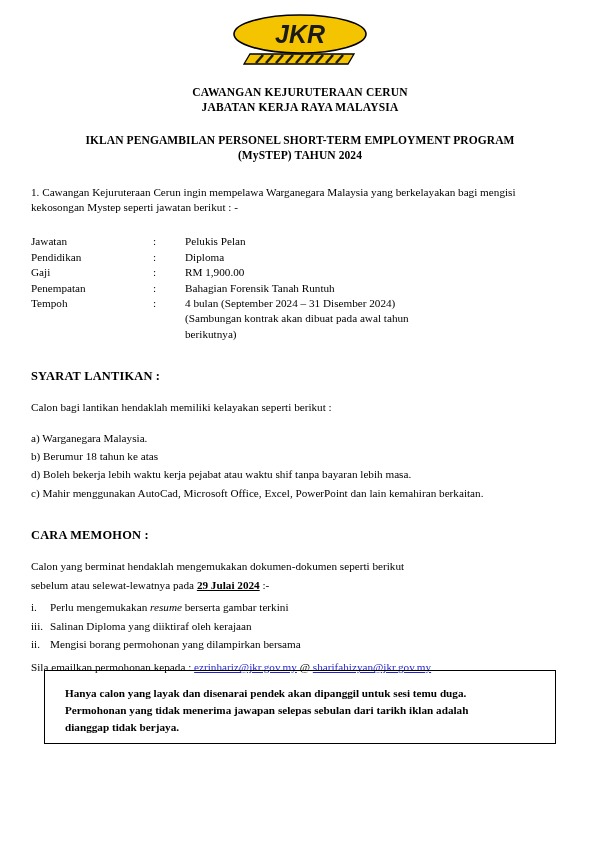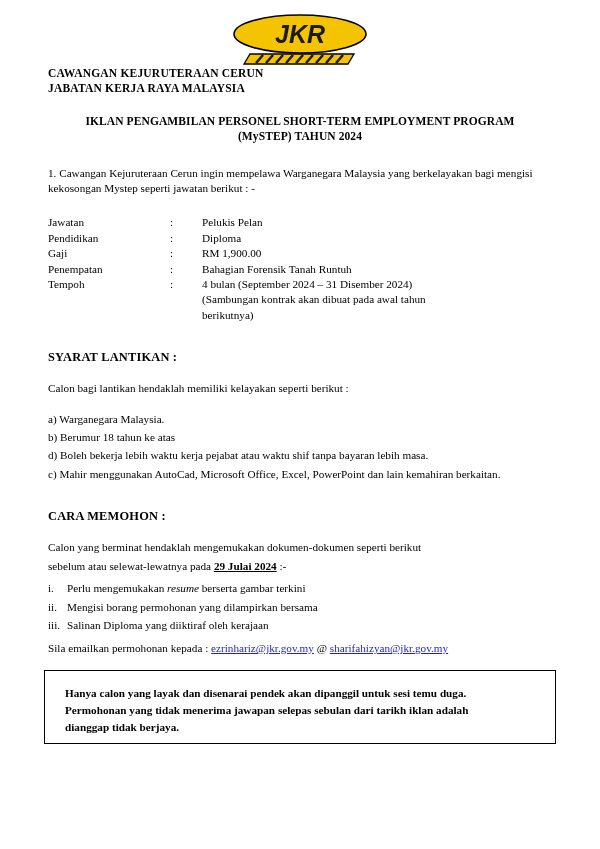--- a/index.html
+++ b/index.html
@@ -13,45 +13,45 @@
     font-family: "Liberation Serif", serif;
     color: #000000;
     position: relative;
     overflow: hidden;
   }
   .page {
     width: 600px;
     height: 849px;
     position: relative;
     box-sizing: border-box;
-    padding: 0 48px;
+    padding: 0 31px;
   }
 
   
   .logo-wrap {
     padding-top: 14px;
     display: flex;
     justify-content: center;
   }
   .logo {
     width: 140px;
     height: 52px;
     position: relative;
   }
   .logo svg { display: block; }
 
   
   .head-block {
-    text-align: left;
+    text-align: center;
     font-family: "Liberation Serif", serif;
     font-weight: bold;
     font-size: 11.5px;
     line-height: 15px;
     letter-spacing: 0.2px;
-    margin-top: 0;
+    margin-top: 19px;
   }
   .head-block .l2 { }
   .title-block {
     text-align: center;
     font-weight: bold;
     font-size: 11.5px;
     line-height: 15px;
     margin-top: 18px;
     letter-spacing: 0.1px;
   }
@@ -221,26 +221,26 @@
   <div class="sec-head second">CARA MEMOHON :</div>
   <div class="lines">
     <div class="item">Calon yang berminat hendaklah mengemukakan dokumen-dokumen seperti berikut</div>
     <div class="item"><span>sebelum atau selewat-lewatnya pada </span><span class="u" style="font-weight:bold">29 Julai 2024</span><span> :-</span></div>
     <div class="roman" style="margin-top:4px">
       <div class="ri">
         <span class="num">i.</span>
         <span><span>Perlu mengemukakan </span><span class="italic">resume</span><span> berserta gambar terkini</span></span>
       </div>
       <div class="ri">
+        <span class="num">iii.</span>
+        <span>Salinan Diploma yang diiktiraf oleh kerajaan</span>
+      </div>
+      <div class="ri">
         <span class="num">ii.</span>
         <span>Mengisi borang permohonan yang dilampirkan bersama</span>
-      </div>
-      <div class="ri">
-        <span class="num">iii.</span>
-        <span>Salinan Diploma yang diiktiraf oleh kerajaan</span>
       </div>
     </div>
   </div>
 
   <div class="email-line">
     <span>Sila emailkan permohonan kepada : </span><a class="mail" href="#">ezrinhariz@jkr.gov.my</a><span> @ </span><a class="mail" href="#">sharifahizyan@jkr.gov.my</a>
   </div>
 
   <div class="notice">
     <div>Hanya calon yang layak dan disenarai pendek akan dipanggil untuk sesi temu duga.</div>

